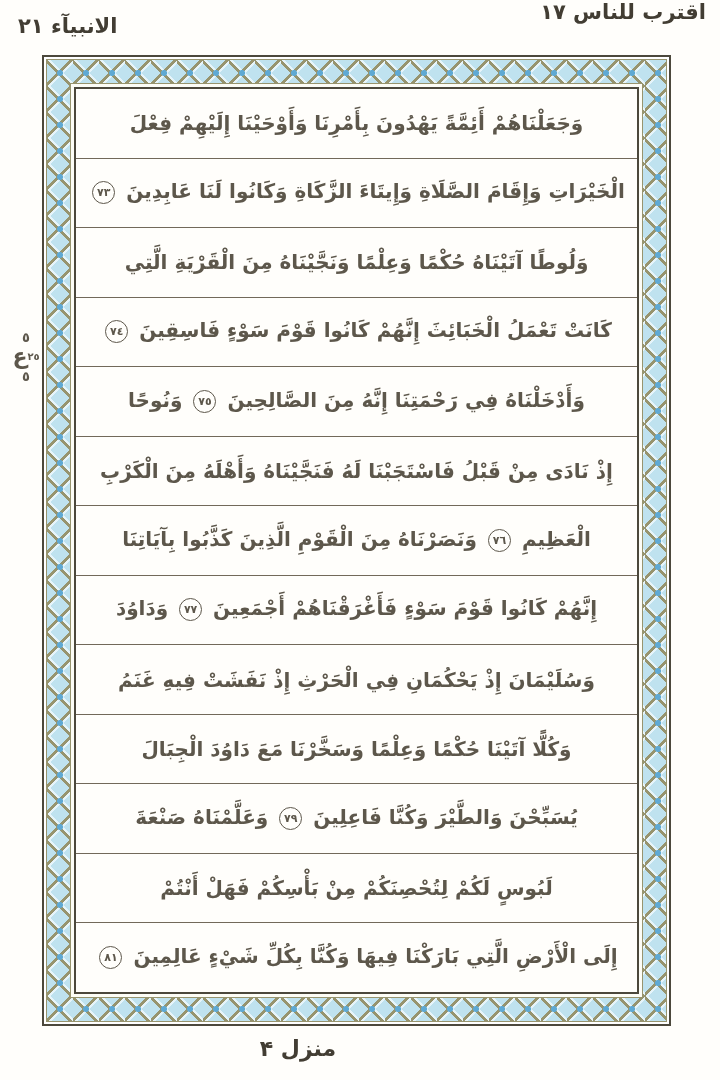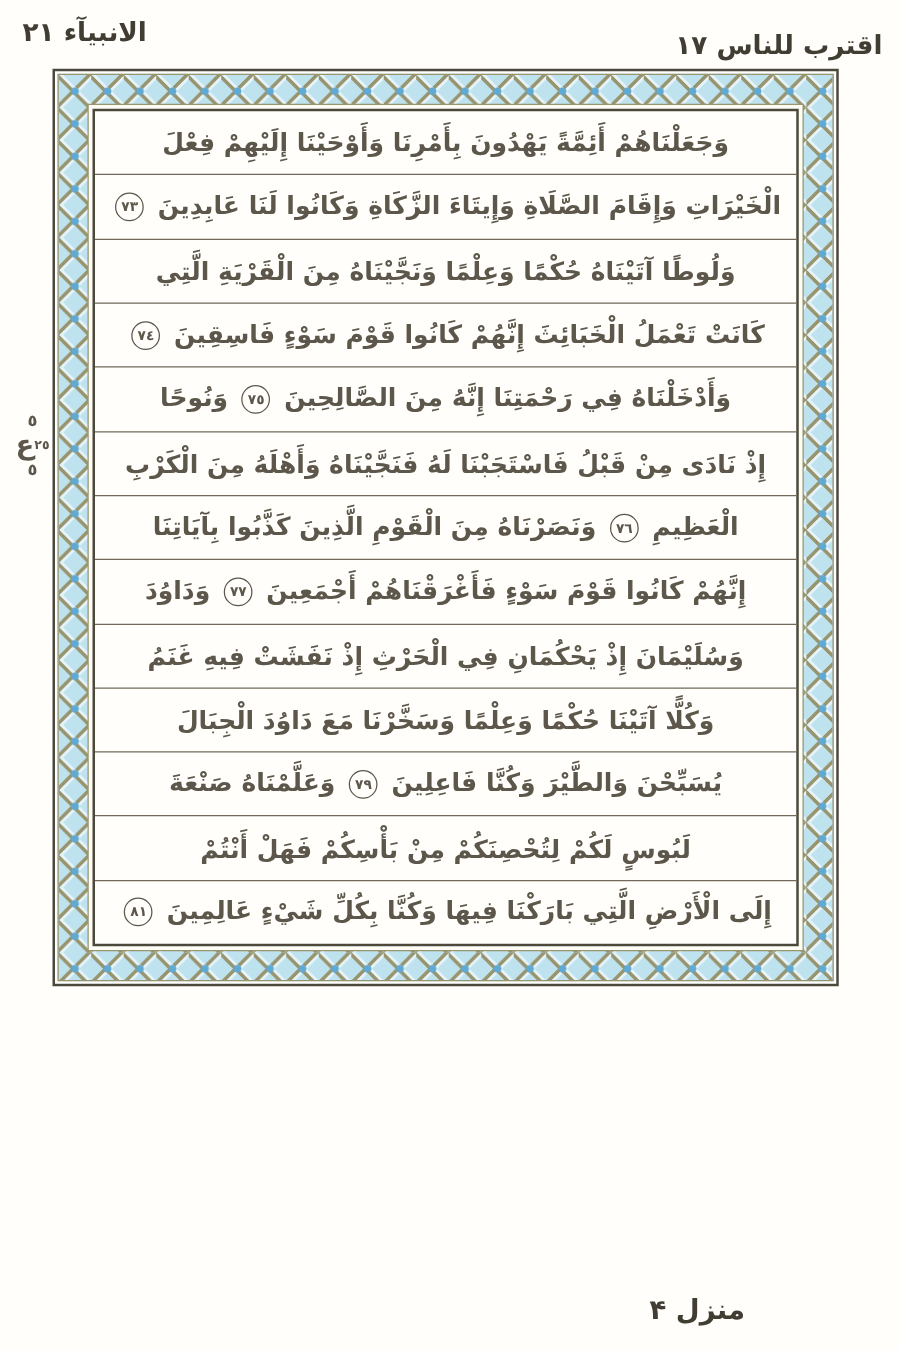--- a/index.html
+++ b/index.html
@@ -2,26 +2,26 @@
 <html lang="ar" style="--ink: #5d574b; --ink-dark: #423d33; --band-blue: #bfe2ef; --band-accent: #5fa9d3; --band-olive: #97946e; --frame-line: #4c483c;"><head>
 <meta charset="utf-8">
 <style>
   html,body{margin:0;padding:0;width:720px;height:1080px;overflow:hidden;
     background:#ffffff;font-family:"DejaVu Sans",sans-serif;}
   .page{position:relative;width:720px;height:1080px;background:#fffefb;}
 
   
   .header-label{position:absolute;color:var(--ink-dark);font-size:21px;
     font-weight:bold;direction:rtl;white-space:nowrap;}
-  .juz-label{top:24px;right:14px;}
+  .juz-label{top:0;right:14px;}
   .page-number{top:14px;left:338px;font-size:28px;margin-top:44px;}
   .surah-label{top:14px;left:18px;}
 
   
-  .frame{position:absolute;left:42px;top:55px;width:629px;height:734px;
+  .frame{position:absolute;left:42px;top:55px;width:629px;height:971px;
     border:2px solid var(--frame-line);background:#fff;padding:2px;box-sizing:border-box;}
   .band{width:100%;height:100%;box-sizing:border-box;padding:27px;
     border:1px solid var(--band-olive);
     background-color:var(--band-blue);
     background-image:
       radial-gradient(circle, var(--band-accent) 2.6px, rgba(0,0,0,0) 3.6px),
       linear-gradient(45deg,  rgba(0,0,0,0) 43%, var(--band-olive) 43% 50%, #e6f4fa 50% 57%, rgba(0,0,0,0) 57%),
       linear-gradient(135deg, rgba(0,0,0,0) 43%, var(--band-olive) 43% 50%, #e6f4fa 50% 57%, rgba(0,0,0,0) 57%);
     background-size:26px 26px;}
   .panel{width:100%;height:100%;box-sizing:border-box;background:#fffefb;
@@ -43,21 +43,21 @@
   
   .ruku{position:absolute;left:8px;top:330px;width:36px;display:flex;
     flex-direction:column;align-items:center;color:var(--ink);
     font-weight:bold;direction:rtl;}
   .ruku .num-top{font-size:13px;}
   .ruku .ain-wrap{font-size:22px;line-height:1;margin:1px 0;}
   .ruku .small-num{font-size:10px;vertical-align:4px;}
   .ruku .num-bottom{font-size:13px;}
 
   
-  .manzil{position:absolute;top:1036px;left:0;width:596px;
+  .manzil{position:absolute;top:1036px;left:0;width:596px;text-align:center;
     color:var(--ink-dark);font-size:22px;font-weight:bold;direction:rtl;}
 </style>
 </head>
 <body>
 
 <div class="page">
 
   <div class="header-label juz-label">اقترب للناس ١٧</div>
   <div class="header-label page-number">٣٢٩</div>
   <div class="header-label surah-label">الانبيآء ٢١</div>

